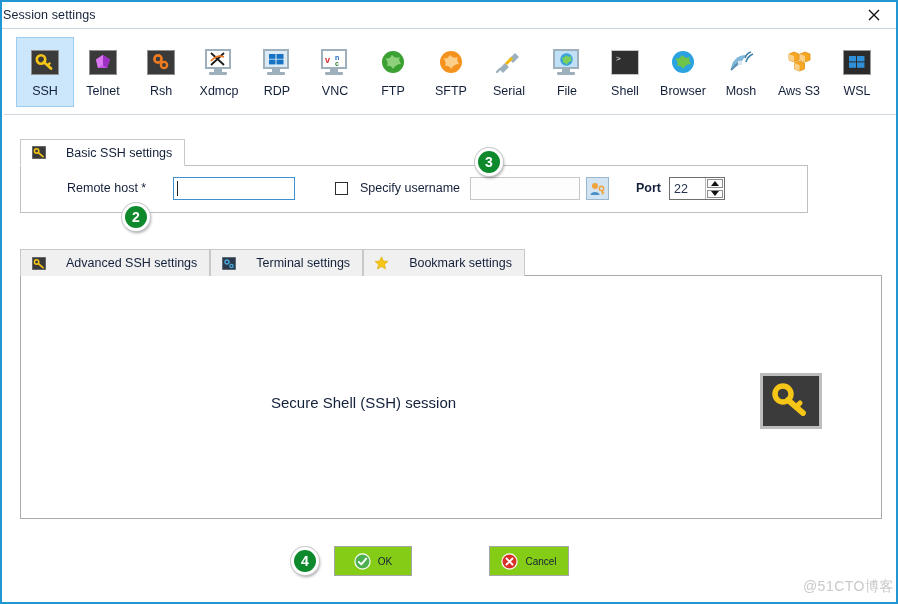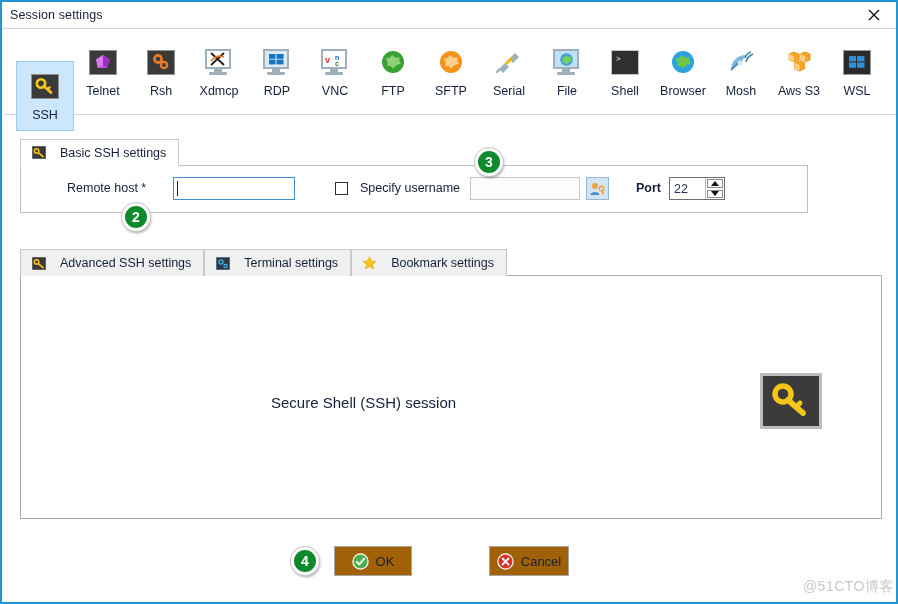--- a/index.html
+++ b/index.html
@@ -27,21 +27,21 @@
     position: absolute;
     left: 0; top: 0;
     width: 894px;
     height: 27px;
     background: #ffffff;
     border-bottom: 1px solid #c9d4dc;
     box-sizing: border-box;
   }
   .titlebar .title {
     position: absolute;
-    left: 8px; top: 6px;
+    left: 1px; top: 6px;
     font-size: 12.5px;
     color: #16213a;
     letter-spacing: .1px;
   }
   .close-btn {
     position: absolute;
     right: 0; top: 0;
     width: 44px; height: 26px;
     display: flex;
     align-items: center;
@@ -74,21 +74,20 @@
     align-items: center;
     justify-content: flex-start;
     padding-top: 8px;
     box-sizing: border-box;
     cursor: pointer;
     border: 1px solid transparent;
   }
   .type-item.selected {
     background: #cce6fb;
     border: 1px solid #9dcdf0;
-    margin-top: 24px;
   }
   .type-item .ico {
     width: 34px;
     height: 32px;
     display: flex;
     align-items: center;
     justify-content: center;
     margin-bottom: 6px;
   }
   .type-item .lbl {
@@ -131,21 +130,21 @@
     position: absolute;
     left: 18px; top: 137px;
     display: flex;
     z-index: 4;
   }
   .tab {
     height: 27px;
     padding: 0 12px 0 10px;
     display: flex;
     align-items: center;
-    gap: 14px;
+    gap: 20px;
     font-size: 12.5px;
     color: #13203a;
     background: #f0f0f0;
     border: 1px solid #c8c8c8;
     border-bottom: none;
     box-sizing: border-box;
     cursor: pointer;
     white-space: nowrap;
   }
   .tab.active {
@@ -303,28 +302,28 @@
     background: #3b3b3b;
     border: 3px solid #bdbdbd;
     box-sizing: border-box;
     display: flex; align-items: center; justify-content: center;
   }
 
   
   .btn {
     position: absolute;
     height: 30px;
-    background: #a16207;
+    background: #84cc16;
     border: 1px solid #a6a6a6;
     box-sizing: border-box;
     display: flex;
     align-items: center;
     justify-content: center;
     gap: 7px;
-    font-size: 13px;
+    font-size: 10px;
     color: #13203a;
     cursor: pointer;
   }
   .btn-ok { left: 332px; top: 544px; width: 78px; }
   .btn-cancel { left: 487px; top: 544px; width: 80px; }
 
   
   .badge {
     position: absolute;
     width: 28px; height: 28px;

